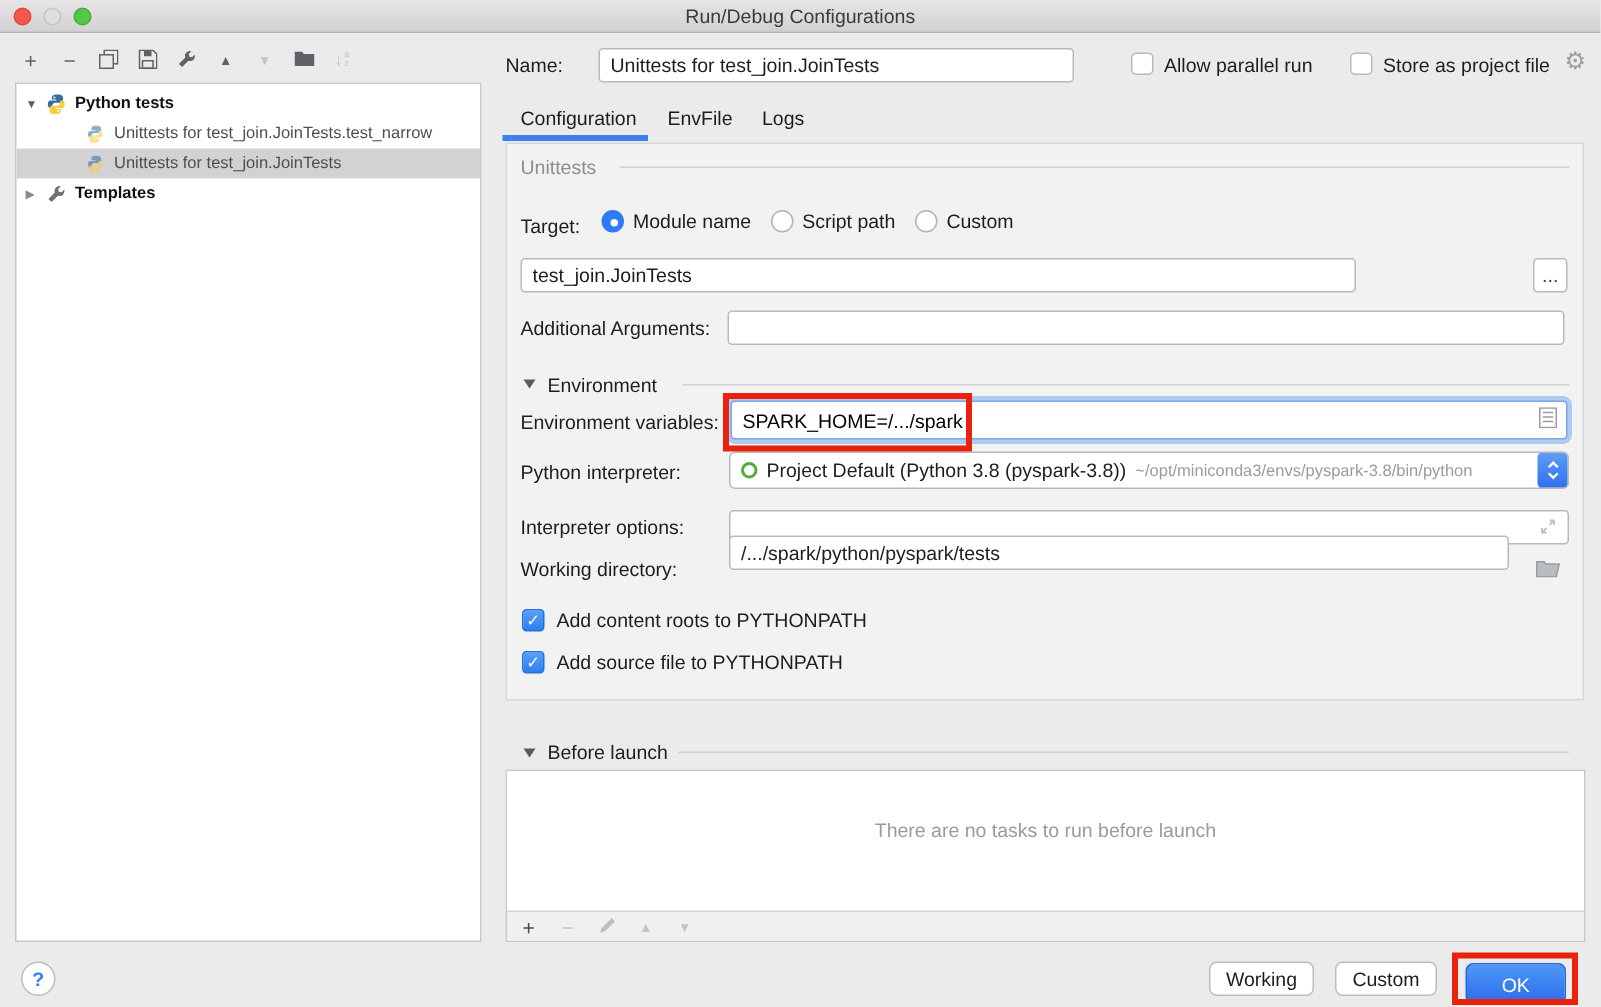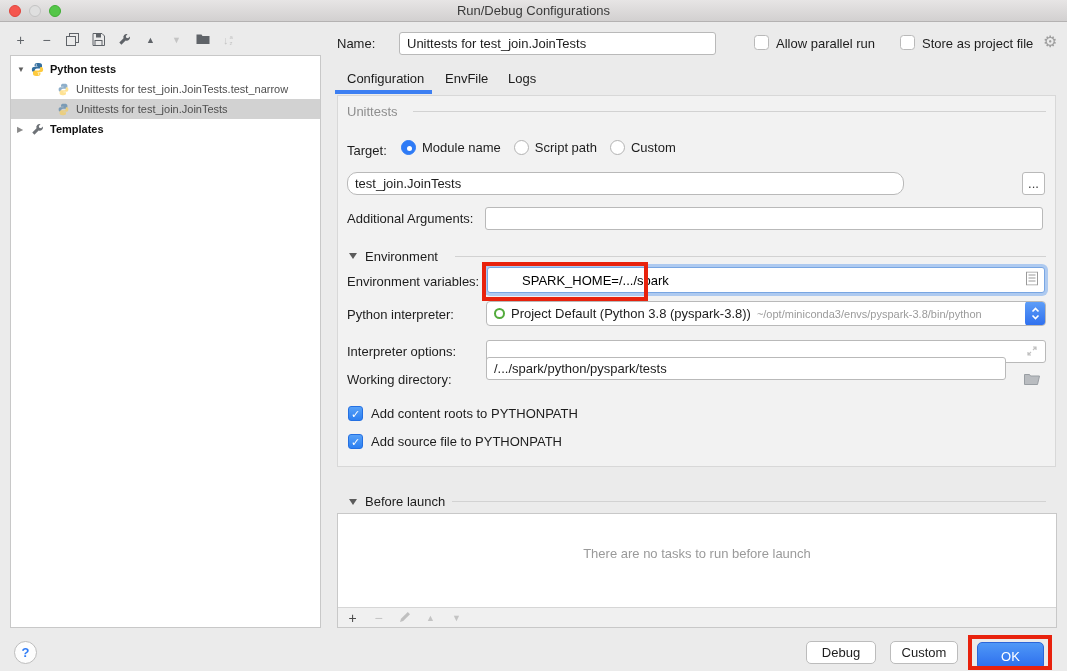--- a/index.html
+++ b/index.html
@@ -249,32 +249,32 @@
   <span class="radio-item">
     <span class="radio"></span>
     <span>Script path</span>
   </span>
   <span class="radio-item">
     <span class="radio"></span>
     <span>Custom</span>
   </span>
 </div>
 
-<input class="field abs" style="left: 347px; top: 172px; width: 557px; border-radius: 10px;" value="test_join.JoinTests">
+<input class="field abs" style="left: 347px; top: 172px; width: 557px;" value="test_join.JoinTests">
 <button class="field abs" style="left:1022px; top:172px; width:23px; padding:0; line-height:10px; color:#3c3c3c;">...</button>
 
 <span class="lbl" style="left:347px; top:211px;">Additional Arguments:</span>
 <input class="field abs" style="left: 485px; top: 207px; width: 558px;" value="">
 
 <span class="sec-arrow abs" style="left:349px; top:253px;"></span>
 <span class="lbl" style="left:365px; top:249px;">Environment</span>
 <div class="group-line" style="left:455px; top:256px; width:591px;"></div>
 
 <span class="lbl" style="left:347px; top:274px;">Environment variables:</span>
-<div class="focus-field" style="left:487px; top:267px; width:558px; height:26px;padding-left:27px;">
+<div class="focus-field" style="left:487px; top:267px; width:558px; height:26px;">
   <input style="padding: 0px 22px 0px 7px; font: 13px &quot;Liberation Sans&quot;, sans-serif; outline: none;" value="SPARK_HOME=/.../spark">
   <span class="field-icon-right">
     <svg width="12" height="14" viewBox="0 0 12 14">
         <rect x="0.5" y="0.5" width="11" height="13" fill="#fff" stroke="#9a9a9a"></rect>
         <path d="M2.5 3.5h7M2.5 6.5h7M2.5 9.5h7" stroke="#9a9a9a"></path>
       </svg>
   </span>
 </div>
 
 <span class="lbl" style="left:347px; top:307px;">Python interpreter:</span>
@@ -327,18 +327,18 @@
       <svg width="12" height="12" viewBox="0 0 12 12">
           <path d="M1 11l1-3.2L8.8 1 11 3.2 4.2 10z" fill="#bfbfbf"></path>
         </svg>
     </span>
     <span class="tbi small disabled">▲</span>
     <span class="tbi small disabled">▼</span>
   </div>
 </div>
 
 <div class="help-btn">?</div>
-<button class="btn" style="left:806px; top:641px; width:70px;">Debug</button>
+<button class="btn" style="left:806px; top:641px; width:70px;">Working</button>
 <button class="btn" style="left:890px; top:641px; width:68px;">Custom</button>
 <button class="btn primary" style="left:977px; top:642px; width:67px; height:28px;">OK</button>
 
 <div class="redbox" style="left:482px; top:262px; width:166px; height:39px;"></div>
 <div class="redbox" style="left:968px; top:635px; width:84px; height:35px;"></div>
 
 </body></html>

